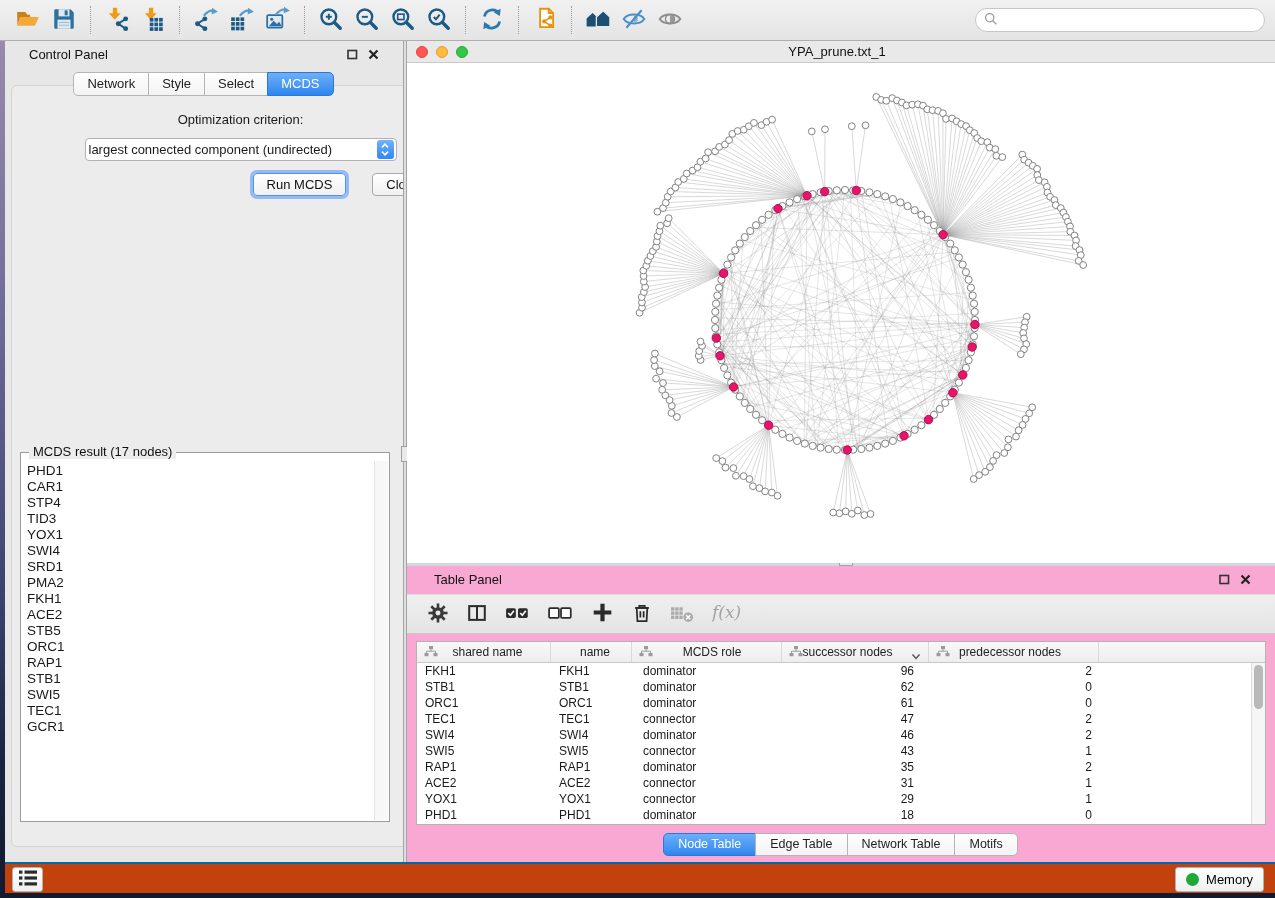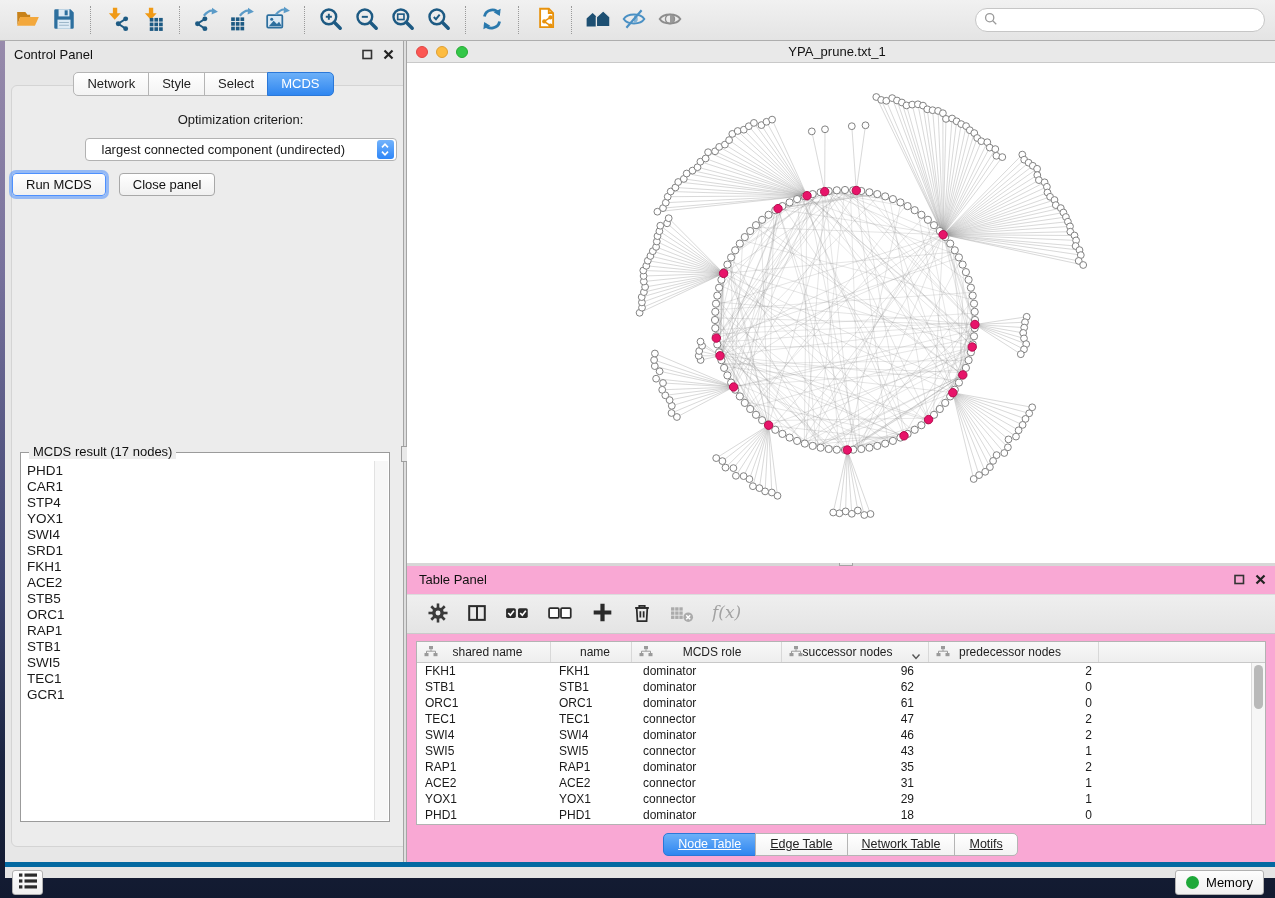--- a/index.html
+++ b/index.html
@@ -13,40 +13,40 @@
   #main-toolbar { position:absolute; left:0; top:0; width:1275px; height:41px;
     background:linear-gradient(#f1f1f1,#e4e4e4); border-bottom:1px solid #aeaeae;
     display:flex; align-items:center; padding:0 10px; }
   .tb-btn { width:36px; height:34px; border:none; background:transparent; display:flex;
     align-items:center; justify-content:center; cursor:pointer; }
   .tb-sep { width:1px; height:28px; border-left:1px dotted #9a9a9a; margin:0 8px; }
   #search-wrap { margin-left:auto; width:290px; height:24px; background:#fff;
     border:1px solid #c6c6c6; border-radius:12px; display:flex; align-items:center; padding:0 8px; gap:5px; }
   #search-input { border:none; outline:none; flex:1; font-size:13px; background:transparent; font-family:inherit; }
   
-  .panel-titlebar { height:26px; display:flex; align-items:center; padding:0 9px; color:#111; }
+  .panel-titlebar { height:26px; display:flex; align-items:center; padding:0 24px; color:#111; }
   .pt-buttons { margin-left:auto; display:flex; align-items:center; gap:10px; }
   .pt-btn { background:none; border:none; cursor:pointer; display:flex; align-items:center; }
   
   #control-panel { position:absolute; left:5px; top:41px; width:398px; height:821px; background:#e7e7e7; }
   #cp-tabs { position:absolute; left:0; top:31px; width:100%; display:flex; justify-content:center; z-index:2; }
   .seg-tab { border:1px solid #b5b5b5; background:linear-gradient(#ffffff,#f3f3f3); padding:3px 13px 4px;
     font-size:13px; color:#222; margin-left:-1px; cursor:pointer; font-family:inherit; }
   .seg-tab.first { border-radius:5px 0 0 5px; }
   .seg-tab.last  { border-radius:0 5px 5px 0; }
   .seg-tab.active { background:linear-gradient(#6cb0f8,#2f86f0); color:#fff; border-color:#2b78d8; }
   #cp-content { position:absolute; left:6px; top:44px; width:459px; height:762px;
     background:#ececec; border:1px solid #d4d4d4; border-radius:6px; }
   #opt-label { margin-top:26px; text-align:center; font-size:13px; }
   #criterion-select { margin:11px auto 0; width:312px; height:23px; background:#fff;
     border:1px solid #b2b2b2; border-radius:4px; display:flex; align-items:center; cursor:pointer; }
-  #criterion-select .val { flex:1; padding:0 16px; font-size:13px; white-space:nowrap; }
+  #criterion-select .val { flex:1; padding:0 3px; font-size:13px; white-space:nowrap; }
   #criterion-spinner { width:17px; height:19px; margin-right:2px; border-radius:3px;
     background:linear-gradient(#73b3fb,#2e86f8); display:flex; align-items:center; justify-content:center; }
-  #cp-buttons { margin-top:12px; display:flex; justify-content:flex-start; gap:13px; }
+  #cp-buttons { margin-top:12px; display:flex; justify-content:flex-end; gap:26px; }
   .mac-btn { background:linear-gradient(#ffffff,#f0f0f0); border:1px solid #a8a8a8; border-radius:4px;
     height:23px; font-size:13px; padding:0 13px; color:#111; cursor:pointer; font-family:inherit; }
   .focus-ring { box-shadow:0 0 0 3px rgba(77,144,254,.55); border-color:#4d90fe; }
   #mcds-group { position:absolute; left:8px; top:366px; width:370px; height:370px;
     border:1px solid #9b9b9b; background:#fff; }
   #mcds-legend { position:absolute; top:-9px; left:8px; background:#ececec; padding:0 4px; font-size:13px; color:#111; }
   #mcds-list { position:absolute; left:1px; top:8px; right:15px; bottom:1px; overflow:hidden;
     padding:2px 0 0 5px; font-size:13.5px; }
   .mcds-item { height:16px; line-height:16px; }
   #mcds-scroll { position:absolute; top:8px; right:1px; bottom:1px; width:14px;
@@ -90,24 +90,24 @@
   .c0 { width:134px; padding-left:8px; }
   .c1 { width:81px;  padding-left:8px; }
   .c2 { width:150px; padding-left:11px; }
   .c3 { width:147px; text-align:right; padding-right:15px; }
   .c4 { width:170px; text-align:right; padding-right:7px; }
   .c5 { flex:1; border-right:none; }
   #nt-scroll { position:absolute; right:0; top:21px; bottom:0; width:14px;
     background:#f6f6f6; border-left:1px solid #ddd; }
   #nt-thumb { position:absolute; left:2px; top:2px; width:9px; height:44px; background:#b9b9b9; border-radius:5px; }
   #tp-tabs { position:absolute; left:0; top:267px; width:100%; display:flex; justify-content:center; }
-  #tp-tabs .seg-tab { font-size:12.5px; padding:3px 14px 4px;text-decoration:underline; }
+  #tp-tabs .seg-tab { font-size:12.5px; padding:3px 14px 4px; }
   
-  #status-bar { position:absolute; left:5px; top:862px; width:1270px; height:16px;
-    background:#e5e5e5; border-top:5px solid #0369a1; }
+  #status-bar { position:absolute; left:5px; top:862px; width:1270px; height:31px;
+    background:#c2410c; border-top:2px solid #0369a1; }
   #status-list-btn { position:absolute; left:7px; top:3px; width:31px; height:25px;
     background:linear-gradient(#fdfdfd,#f0f0f0); border:1px solid #b2b2b2; border-radius:3px;
     display:flex; align-items:center; justify-content:center; cursor:pointer; }
   #memory-btn { position:absolute; right:11px; top:3px; height:25px; padding:0 10px;
     background:linear-gradient(#fdfdfd,#f0f0f0); border:1px solid #b2b2b2; border-radius:3px;
     display:flex; align-items:center; gap:7px; font-size:13px; cursor:pointer; font-family:inherit; }
   #memory-dot { width:13px; height:13px; border-radius:50%; background:#1ea839; }
 </style>
 </head>
 <body>
@@ -320,23 +320,25 @@
     <div id="cp-buttons">
       <button class="mac-btn focus-ring">Run MCDS</button>
       <button class="mac-btn">Close panel</button>
     </div>
     <div id="mcds-group">
       <span id="mcds-legend">MCDS result (17 nodes)</span>
       <div id="mcds-list">
           <div class="mcds-item">PHD1</div>
           <div class="mcds-item">CAR1</div>
           <div class="mcds-item">STP4</div>
+          <div class="mcds-item">TID3</div>
           <div class="mcds-item">YOX1</div>
           <div class="mcds-item">SWI4</div>
           <div class="mcds-item">SRD1</div>
+          <div class="mcds-item">PMA2</div>
           <div class="mcds-item">FKH1</div>
           <div class="mcds-item">ACE2</div>
           <div class="mcds-item">STB5</div>
           <div class="mcds-item">ORC1</div>
           <div class="mcds-item">RAP1</div>
           <div class="mcds-item">STB1</div>
           <div class="mcds-item">SWI5</div>
           <div class="mcds-item">TEC1</div>
           <div class="mcds-item">GCR1</div>
         </div>

